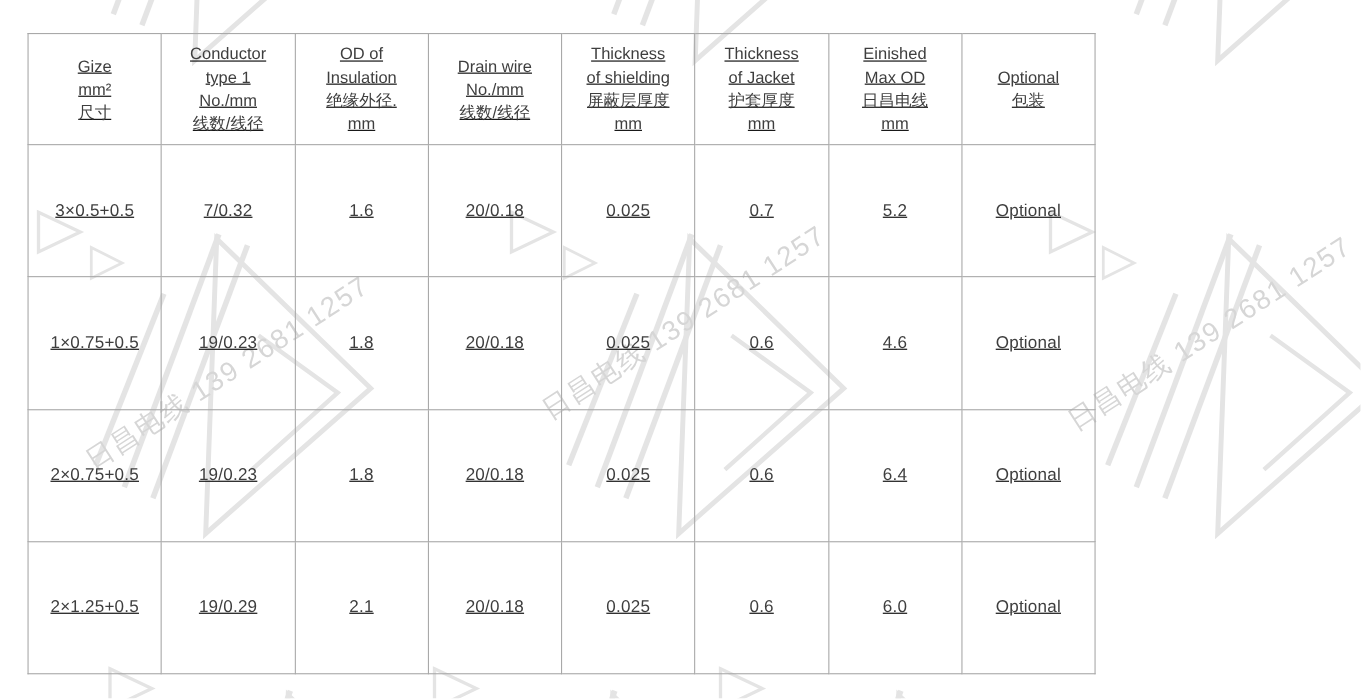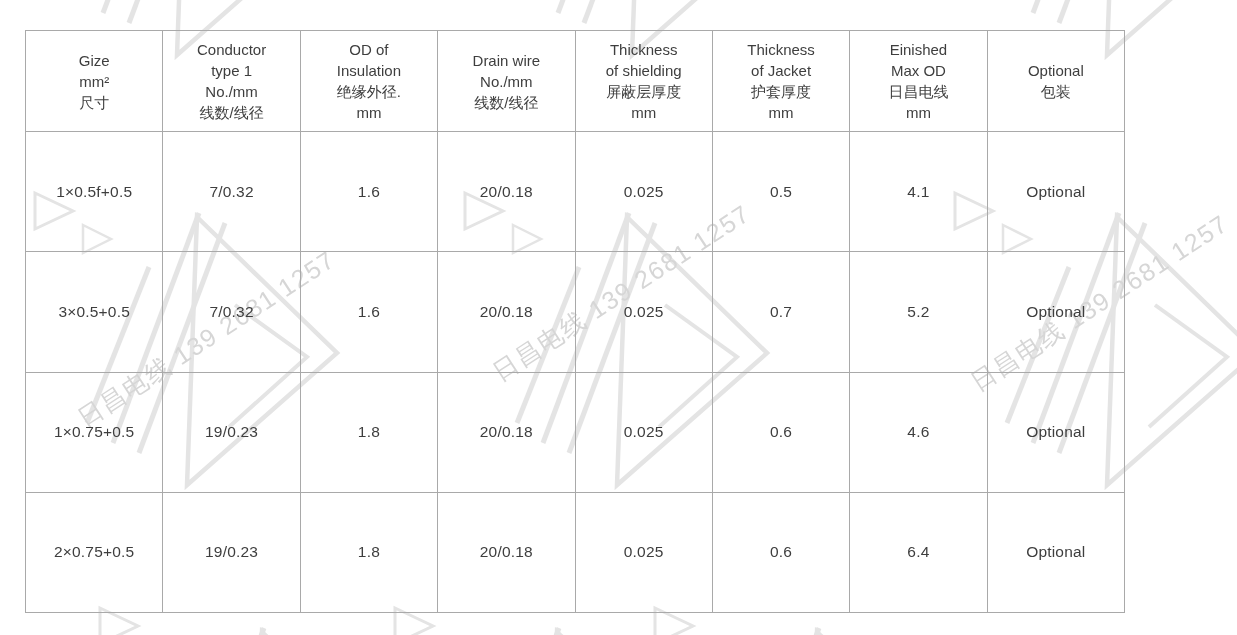--- a/index.html
+++ b/index.html
@@ -9,25 +9,26 @@
     background:#ffffff;
     overflow:hidden;
     font-family:"Liberation Sans","DejaVu Sans",sans-serif;
   }
   .watermark{
     position:absolute;left:0;top:0;width:1237px;height:635px;
     z-index:0;pointer-events:none;
   }
   .spec-table{
     position:absolute;left:25px;top:30px;
-    width:1100px;height:583px;
+    width:971px;height:583px;
     border-collapse:collapse;
     table-layout:fixed;
     z-index:1;
     background:transparent;
+    text-decoration:underline;
   }
   .spec-table th,.spec-table td{
     border:1px solid #a9a9a9;
     text-align:center;
     vertical-align:middle;
     color:#3e3e3e;
     font-weight:400;
     background:transparent;
     padding:0;
   }
@@ -116,30 +117,20 @@
             <div class="hline">mm</div>
           </th>
           <th>
             <div class="hline">Optional</div>
             <div class="hline">包装</div>
           </th>
         </tr>
     </thead>
     <tbody>
         <tr>
-          <td>1×0.5f+0.5</td>
-          <td>7/0.32</td>
-          <td>1.6</td>
-          <td>20/0.18</td>
-          <td>0.025</td>
-          <td>0.5</td>
-          <td>4.1</td>
-          <td>Optional</td>
-        </tr>
-        <tr>
           <td>3×0.5+0.5</td>
           <td>7/0.32</td>
           <td>1.6</td>
           <td>20/0.18</td>
           <td>0.025</td>
           <td>0.7</td>
           <td>5.2</td>
           <td>Optional</td>
         </tr>
         <tr>
@@ -155,16 +146,26 @@
         <tr>
           <td>2×0.75+0.5</td>
           <td>19/0.23</td>
           <td>1.8</td>
           <td>20/0.18</td>
           <td>0.025</td>
           <td>0.6</td>
           <td>6.4</td>
           <td>Optional</td>
         </tr>
+        <tr>
+          <td>2×1.25+0.5</td>
+          <td>19/0.29</td>
+          <td>2.1</td>
+          <td>20/0.18</td>
+          <td>0.025</td>
+          <td>0.6</td>
+          <td>6.0</td>
+          <td>Optional</td>
+        </tr>
       </tbody>
   </table>
 
 </div>
 
 </body></html>

